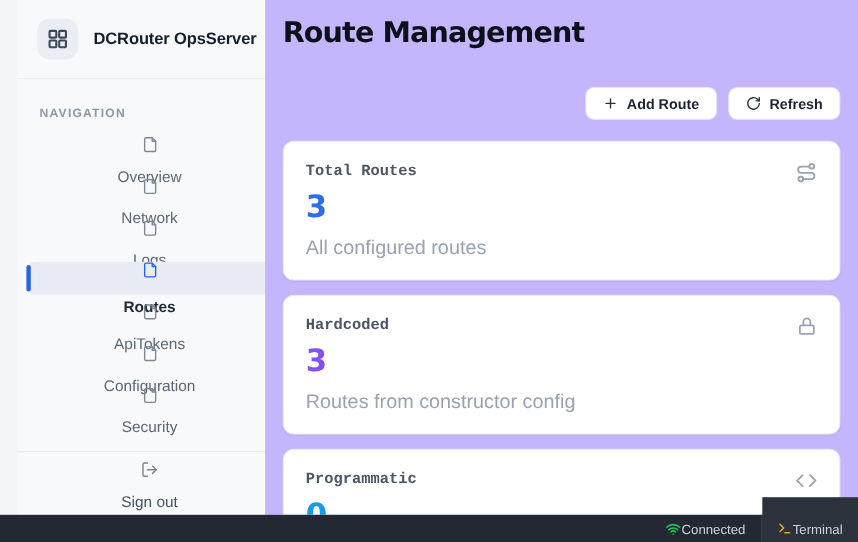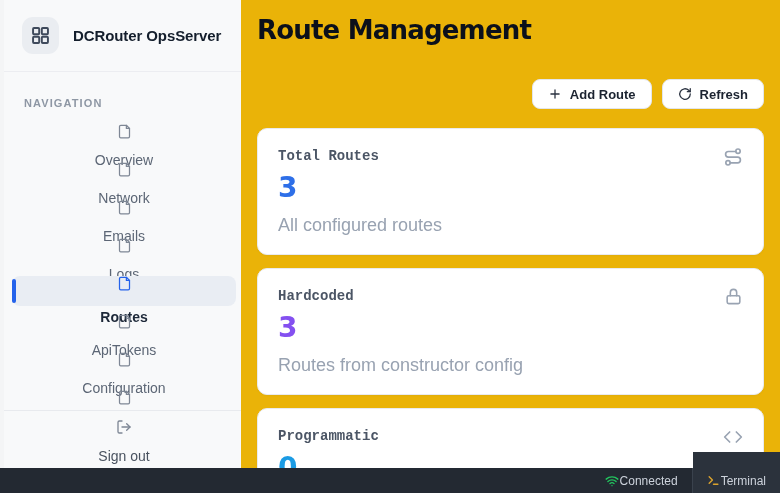--- a/index.html
+++ b/index.html
@@ -1,20 +1,20 @@
 <!DOCTYPE html>
 <html><head>
 <meta charset="utf-8">
 <style>
   html,body{margin:0;padding:0;width:780px;height:493px;overflow:hidden;
     font-family:"Liberation Sans",sans-serif;background:#f4f5f6;}
   .app{position:relative;width:780px;height:493px;}
 
   
-  .sidebar{position:absolute;left:4px;top:0;width:240px;height:468px;background:#f8f9fa;
+  .sidebar{position:absolute;left:16px;top:0;width:240px;height:468px;background:#f8f9fa;
     border-right:1px solid #e8eaee;display:flex;flex-direction:column;}
   .sb-header{height:72px;min-height:72px;display:flex;align-items:center;gap:14px;
     padding:0 18px;border-bottom:1px solid #ecedf1;box-sizing:border-box;}
   .logo-box{width:37px;height:37px;border-radius:11px;background:#eaedf1;color:#3e495b;
     display:flex;align-items:center;justify-content:center;flex:none;}
   .brand{font-size:15px;font-weight:bold;color:#141e2c;letter-spacing:-0.1px;}
   .nav{flex:1;padding:25px 8px 0;overflow:hidden;}
   .nav-label{font-size:11px;font-weight:bold;letter-spacing:1.1px;color:#8e97a4;
     margin:0 0 15px 12px;}
   .nav-item{position:relative;display:flex;align-items:center;gap:13px;height:30px;
@@ -24,21 +24,21 @@
   .nav-item.active{background:#e9edf3;color:#1d2838;font-weight:bold;gap:18px;}
   .nav-item.active .ni-icon{color:#2563eb;}
   .accent-bar{display:none;}
   .nav-item.active .accent-bar{display:block;position:absolute;left:0;top:3px;bottom:3px;
     width:4px;border-radius:4px;background:#2563eb;}
   .sb-footer{height:58px;min-height:58px;border-top:1px solid #e8eaee;
     padding:8px 8px 0;box-sizing:border-box;}
   .sb-footer .nav-item{color:#49525f;}
 
   
-  .main{position:absolute;left:241px;top:0;right:0;bottom:25px;background:#eab308;
+  .main{position:absolute;left:241px;top:0;right:0;bottom:25px;background:#c4b5fd;
     padding:0 16px;box-sizing:border-box;overflow:hidden;}
   .page-title{margin:14px 0 0;font-family:"DejaVu Sans",sans-serif;font-size:26px;
     font-weight:800;letter-spacing:-0.8px;color:#0b101b;line-height:32px;}
   .actions{display:flex;justify-content:flex-end;gap:10px;margin-top:33px;}
   .btn{display:flex;align-items:center;gap:8px;height:30px;padding:0 15px;
     background:#ffffff;border:1px solid #e3e6eb;border-radius:8px;font-size:13px;
     font-weight:bold;color:#1b2330;cursor:pointer;font-family:inherit;}
   .btn .b-icon{display:flex;color:#2a3240;}
   .cards{display:flex;flex-direction:column;gap:13px;margin-top:19px;}
   .card{position:relative;background:#ffffff;border:1px solid #e9ebef;border-radius:10px;
@@ -98,29 +98,20 @@
           </span>
         <span>Network</span>
       </div>
       <div class="nav-item">
         <span class="ni-icon">
             <svg width="15" height="15" viewBox="0 0 24 24" fill="none" stroke="currentColor" stroke-width="2" stroke-linecap="round" stroke-linejoin="round">
               <path d="M15 2H6a2 2 0 0 0-2 2v16a2 2 0 0 0 2 2h12a2 2 0 0 0 2-2V7Z"></path>
               <path d="M15 2v5h5"></path>
             </svg>
           </span>
-        <span>Emails</span>
-      </div>
-      <div class="nav-item">
-        <span class="ni-icon">
-            <svg width="15" height="15" viewBox="0 0 24 24" fill="none" stroke="currentColor" stroke-width="2" stroke-linecap="round" stroke-linejoin="round">
-              <path d="M15 2H6a2 2 0 0 0-2 2v16a2 2 0 0 0 2 2h12a2 2 0 0 0 2-2V7Z"></path>
-              <path d="M15 2v5h5"></path>
-            </svg>
-          </span>
         <span>Logs</span>
       </div>
       <div class="nav-item active">
         <span class="accent-bar"></span>
         <span class="ni-icon">
             <svg width="15" height="15" viewBox="0 0 24 24" fill="none" stroke="currentColor" stroke-width="2" stroke-linecap="round" stroke-linejoin="round">
               <path d="M15 2H6a2 2 0 0 0-2 2v16a2 2 0 0 0 2 2h12a2 2 0 0 0 2-2V7Z"></path>
               <path d="M15 2v5h5"></path>
             </svg>
           </span>

